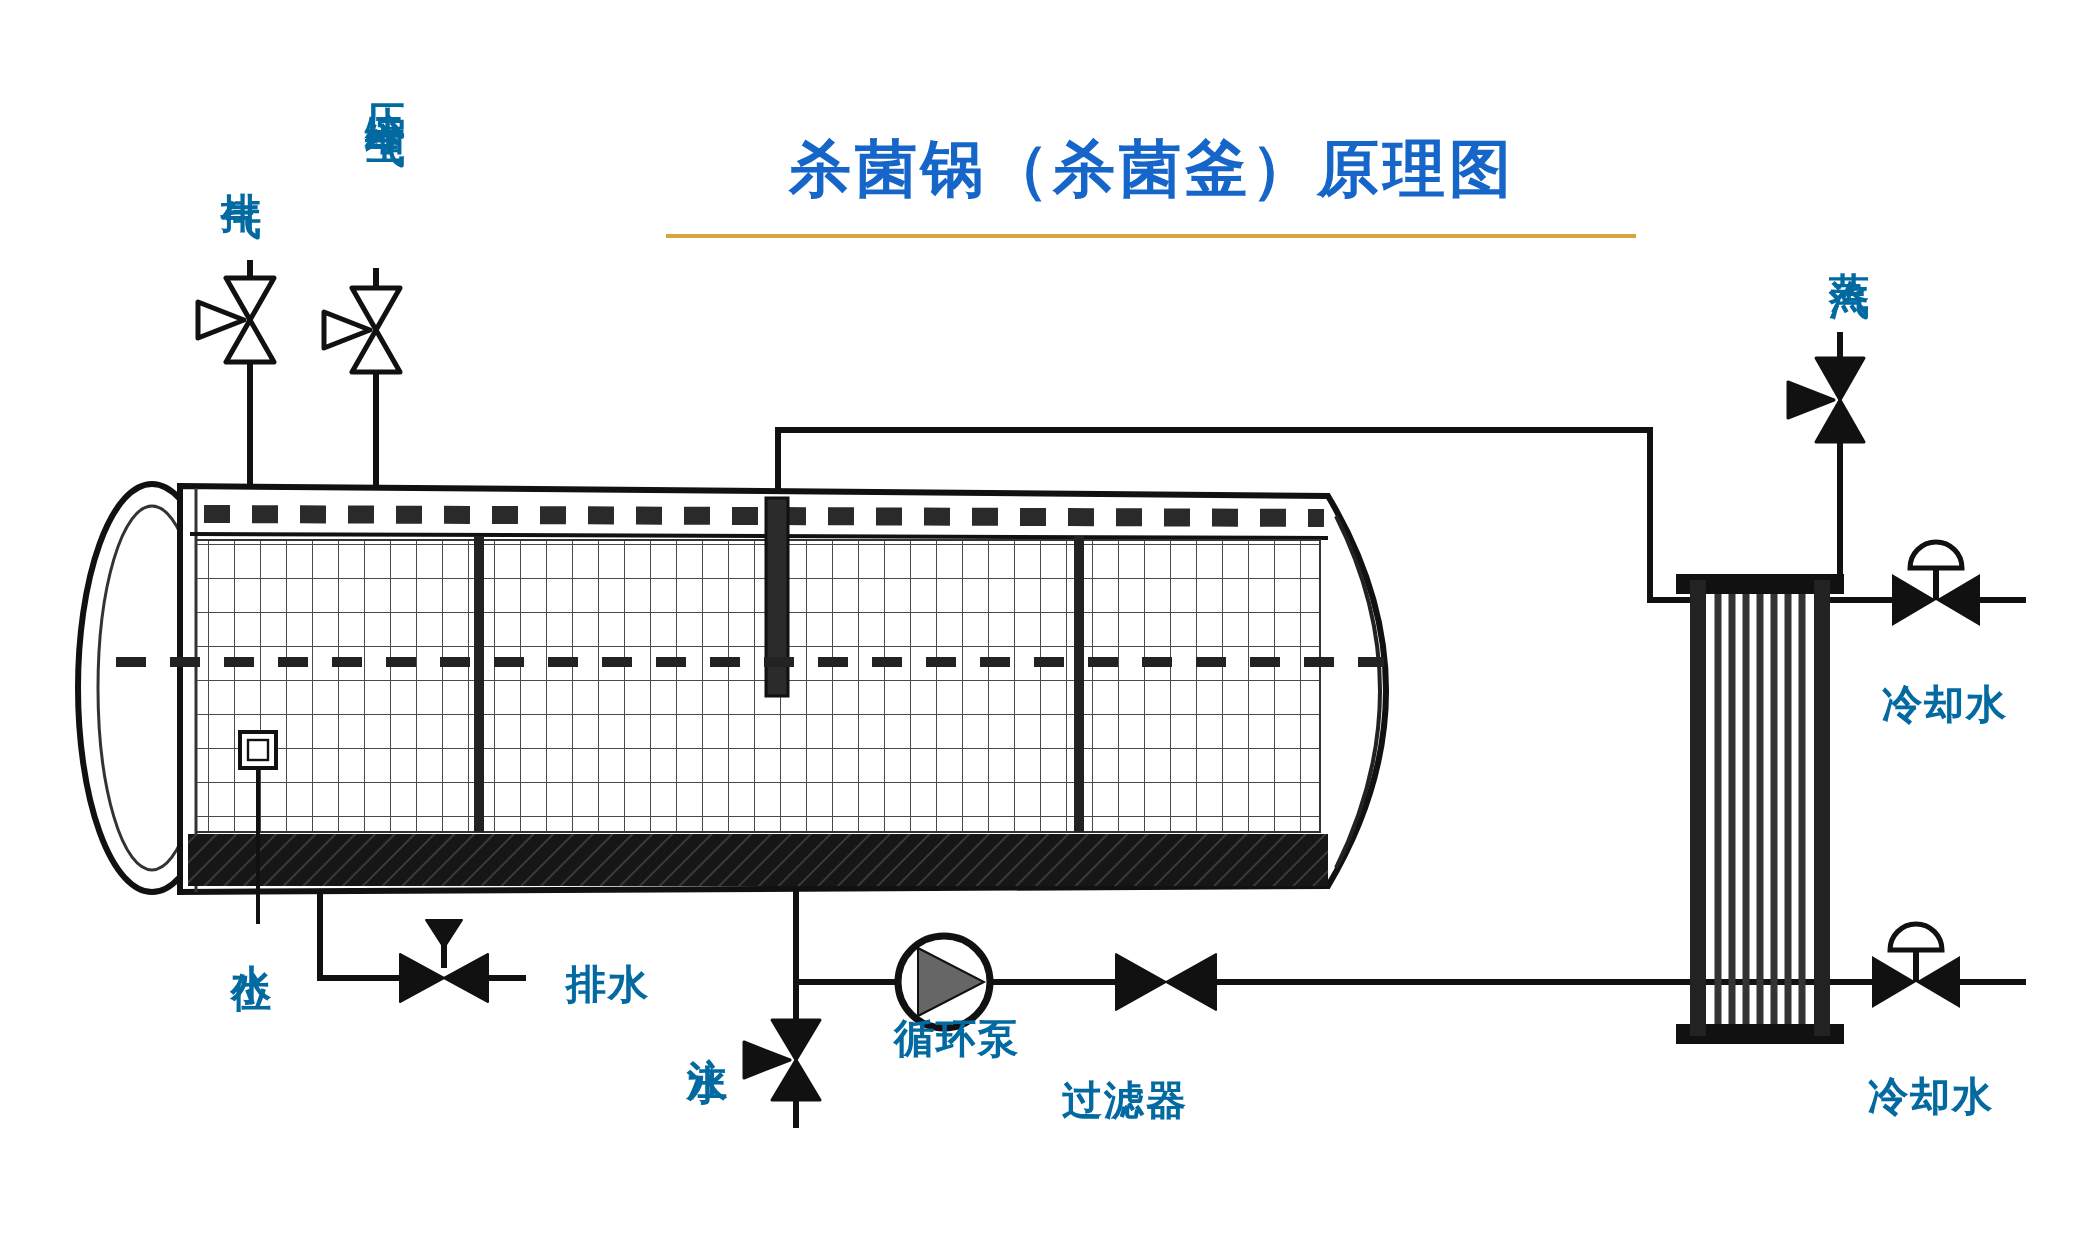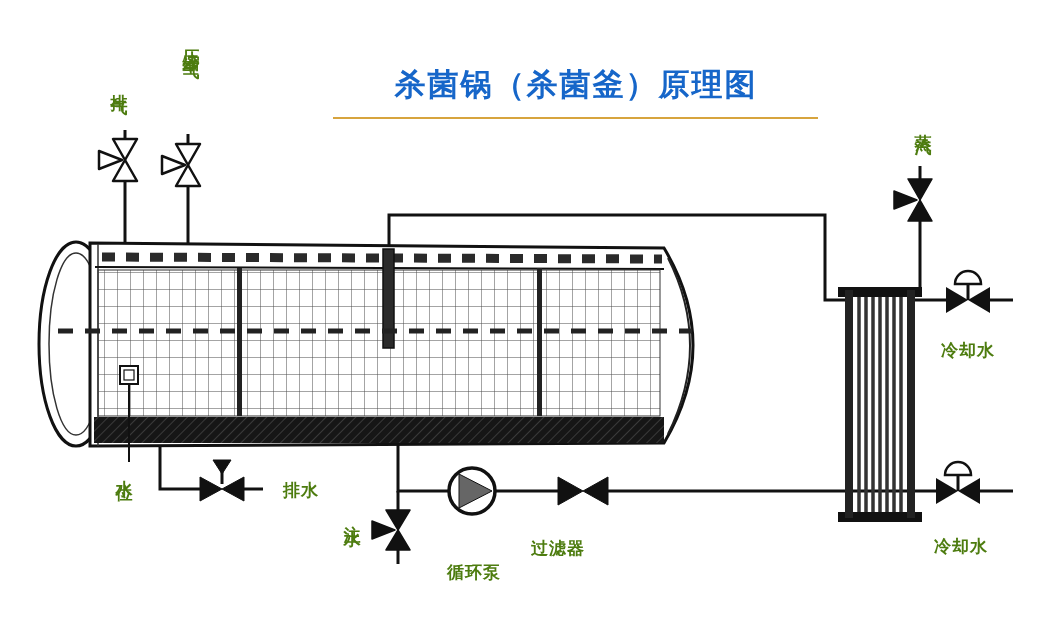--- a/index.html
+++ b/index.html
@@ -13,21 +13,21 @@
   .title {
     position:absolute; left:105px; right:0; top:64px;
     text-align:center; font-size:31px; font-weight:bold;
     color:#1666c9; letter-spacing:2px;
   }
   .title-underline {
     position:absolute; left:333px; top:117px; width:485px; height:2px;
     background:#d7a43e;
   }
   .label {
-    position:absolute; font-size:17px; font-weight:600; color:#4d7c0f;
+    position:absolute; font-size:20px; font-weight:600; color:#0369a1;
     letter-spacing:1px; white-space:nowrap; line-height:1.2;
   }
   .v {
     writing-mode:vertical-rl; text-orientation:upright; letter-spacing:4px;
   }
 </style>
 </head>
 <body>
 
 <div class="stage">
@@ -170,18 +170,18 @@
       <path d="M 945 475 A 13 13 0 0 1 971 475 Z" fill="#ffffff" stroke="#111" stroke-width="2.5"></path>
     </g>
   </svg>
 
   <div class="label v" style="left:108px; top:80px;">排气</div>
   <div class="label v" style="left:180px; top:36px;">压缩空气</div>
   <div class="label v" style="left:912px; top:120px;">蒸汽</div>
   <div class="label v" style="left:113px; top:466px;">水位</div>
   <div class="label v" style="left:341px; top:512px;">注水</div>
   <div class="label" style="left:283px; top:481px;">排水</div>
-  <div class="label" style="left:447px; top:563px;">循环泵</div>
+  <div class="label" style="left:447px; top:508px;">循环泵</div>
   <div class="label" style="left:531px; top:539px;">过滤器</div>
   <div class="label" style="left:941px; top:341px;">冷却水</div>
   <div class="label" style="left:934px; top:537px;">冷却水</div>
 
 </div>
 
 </body></html>

